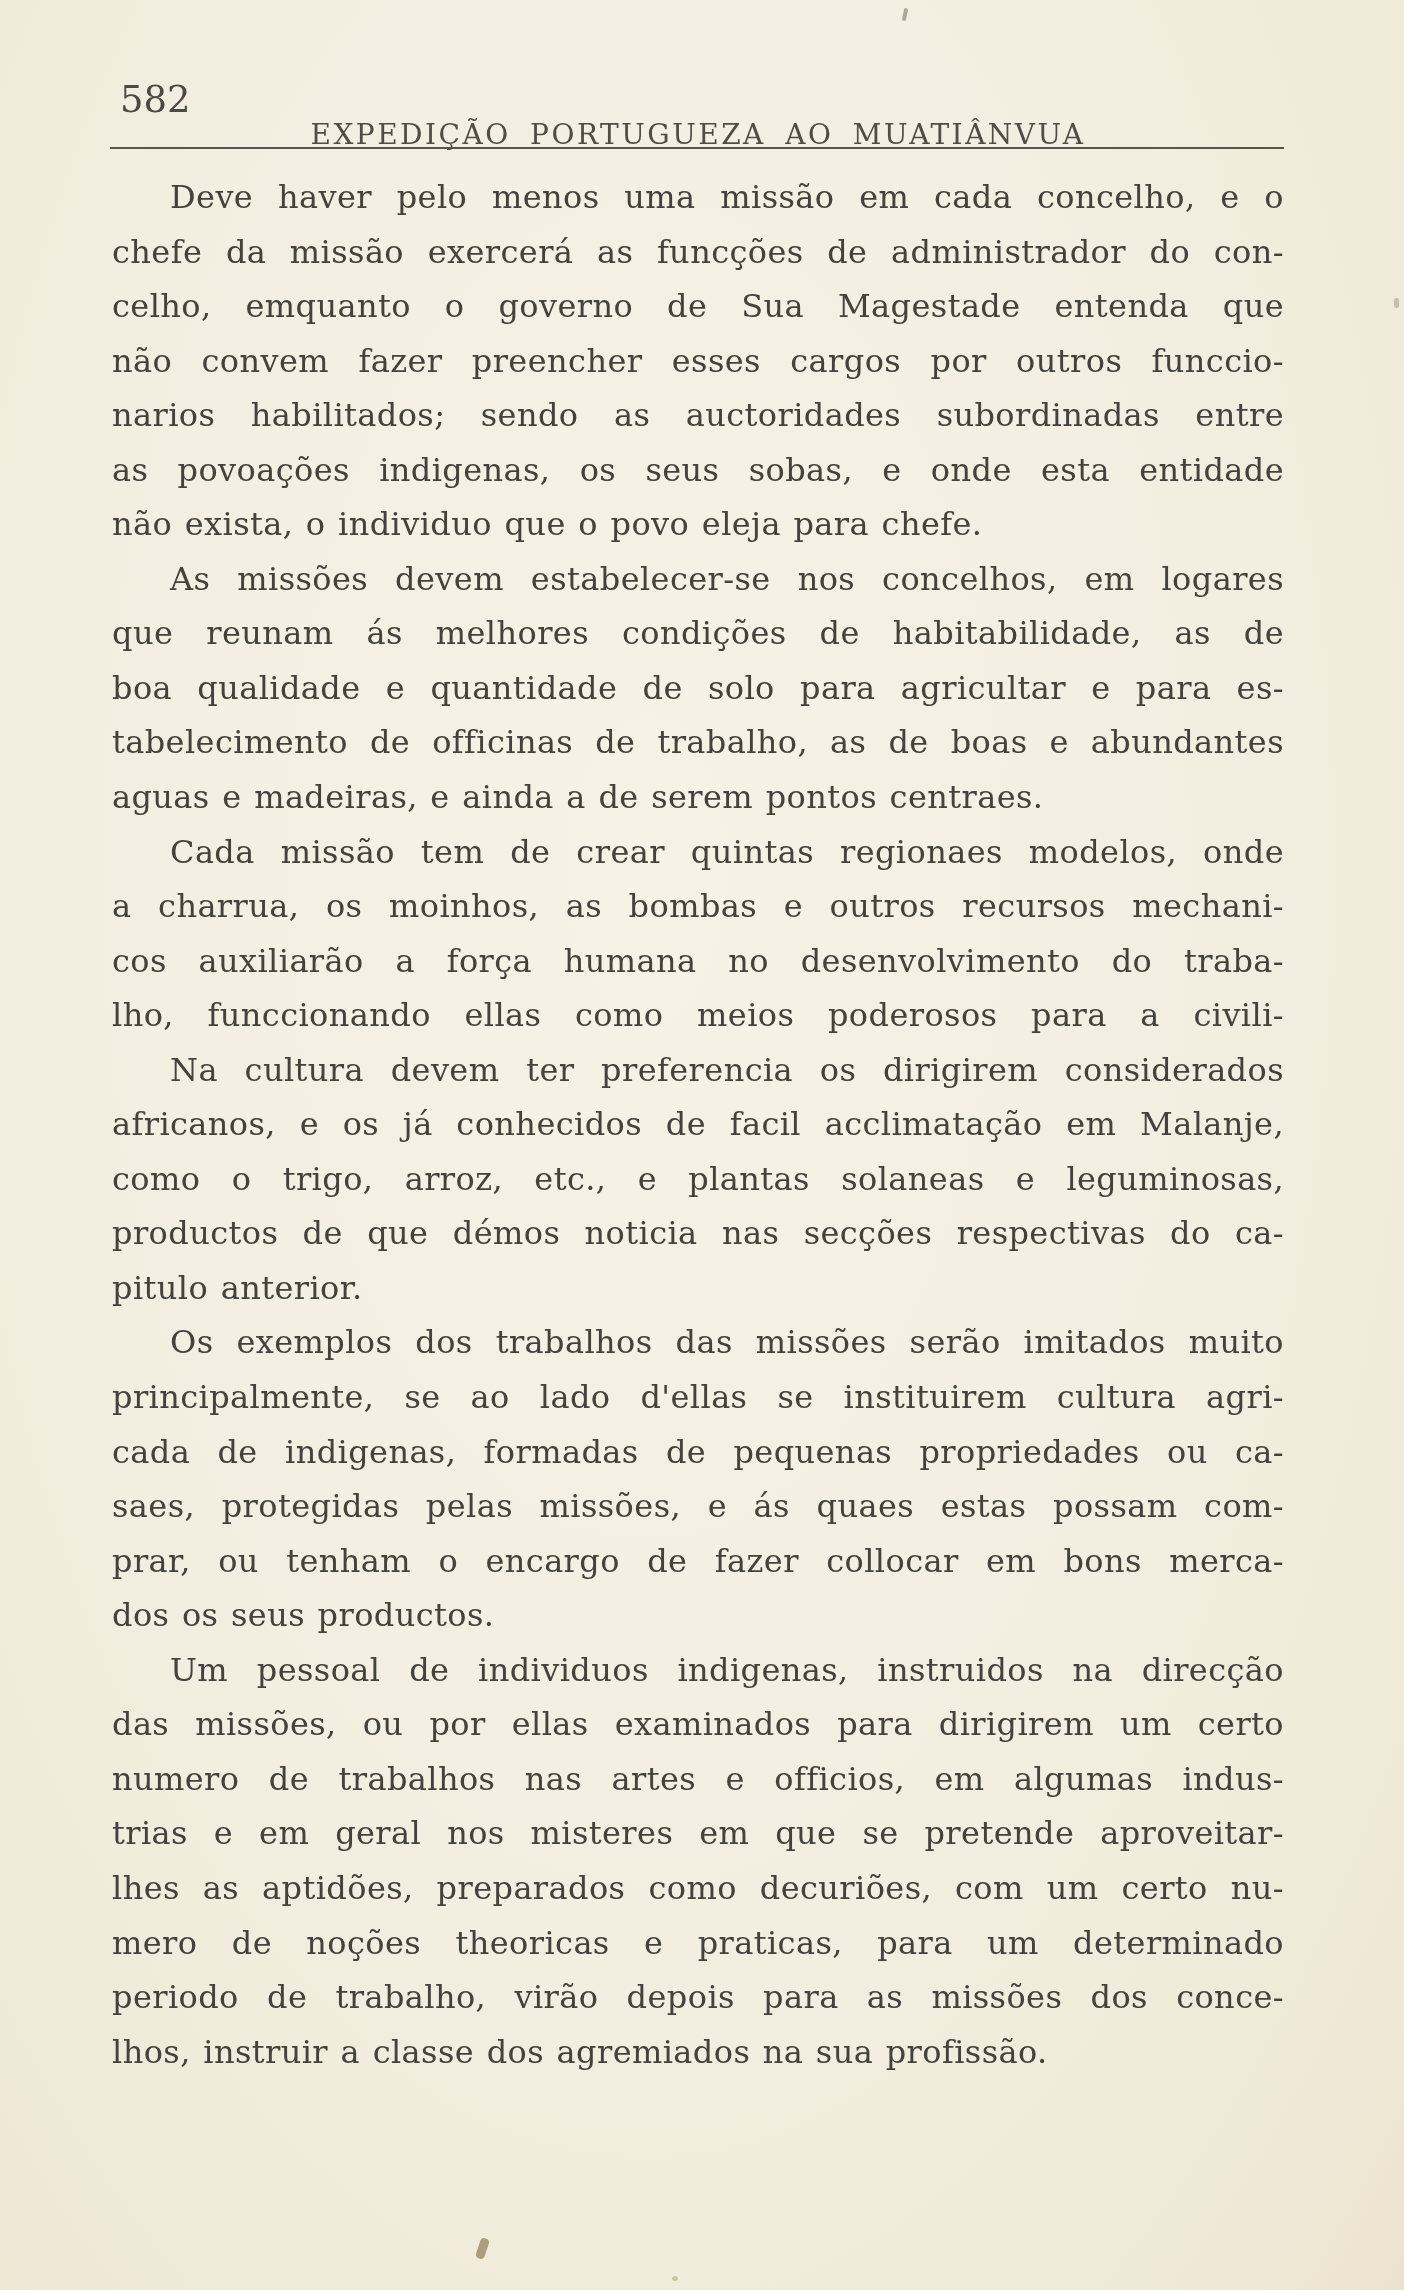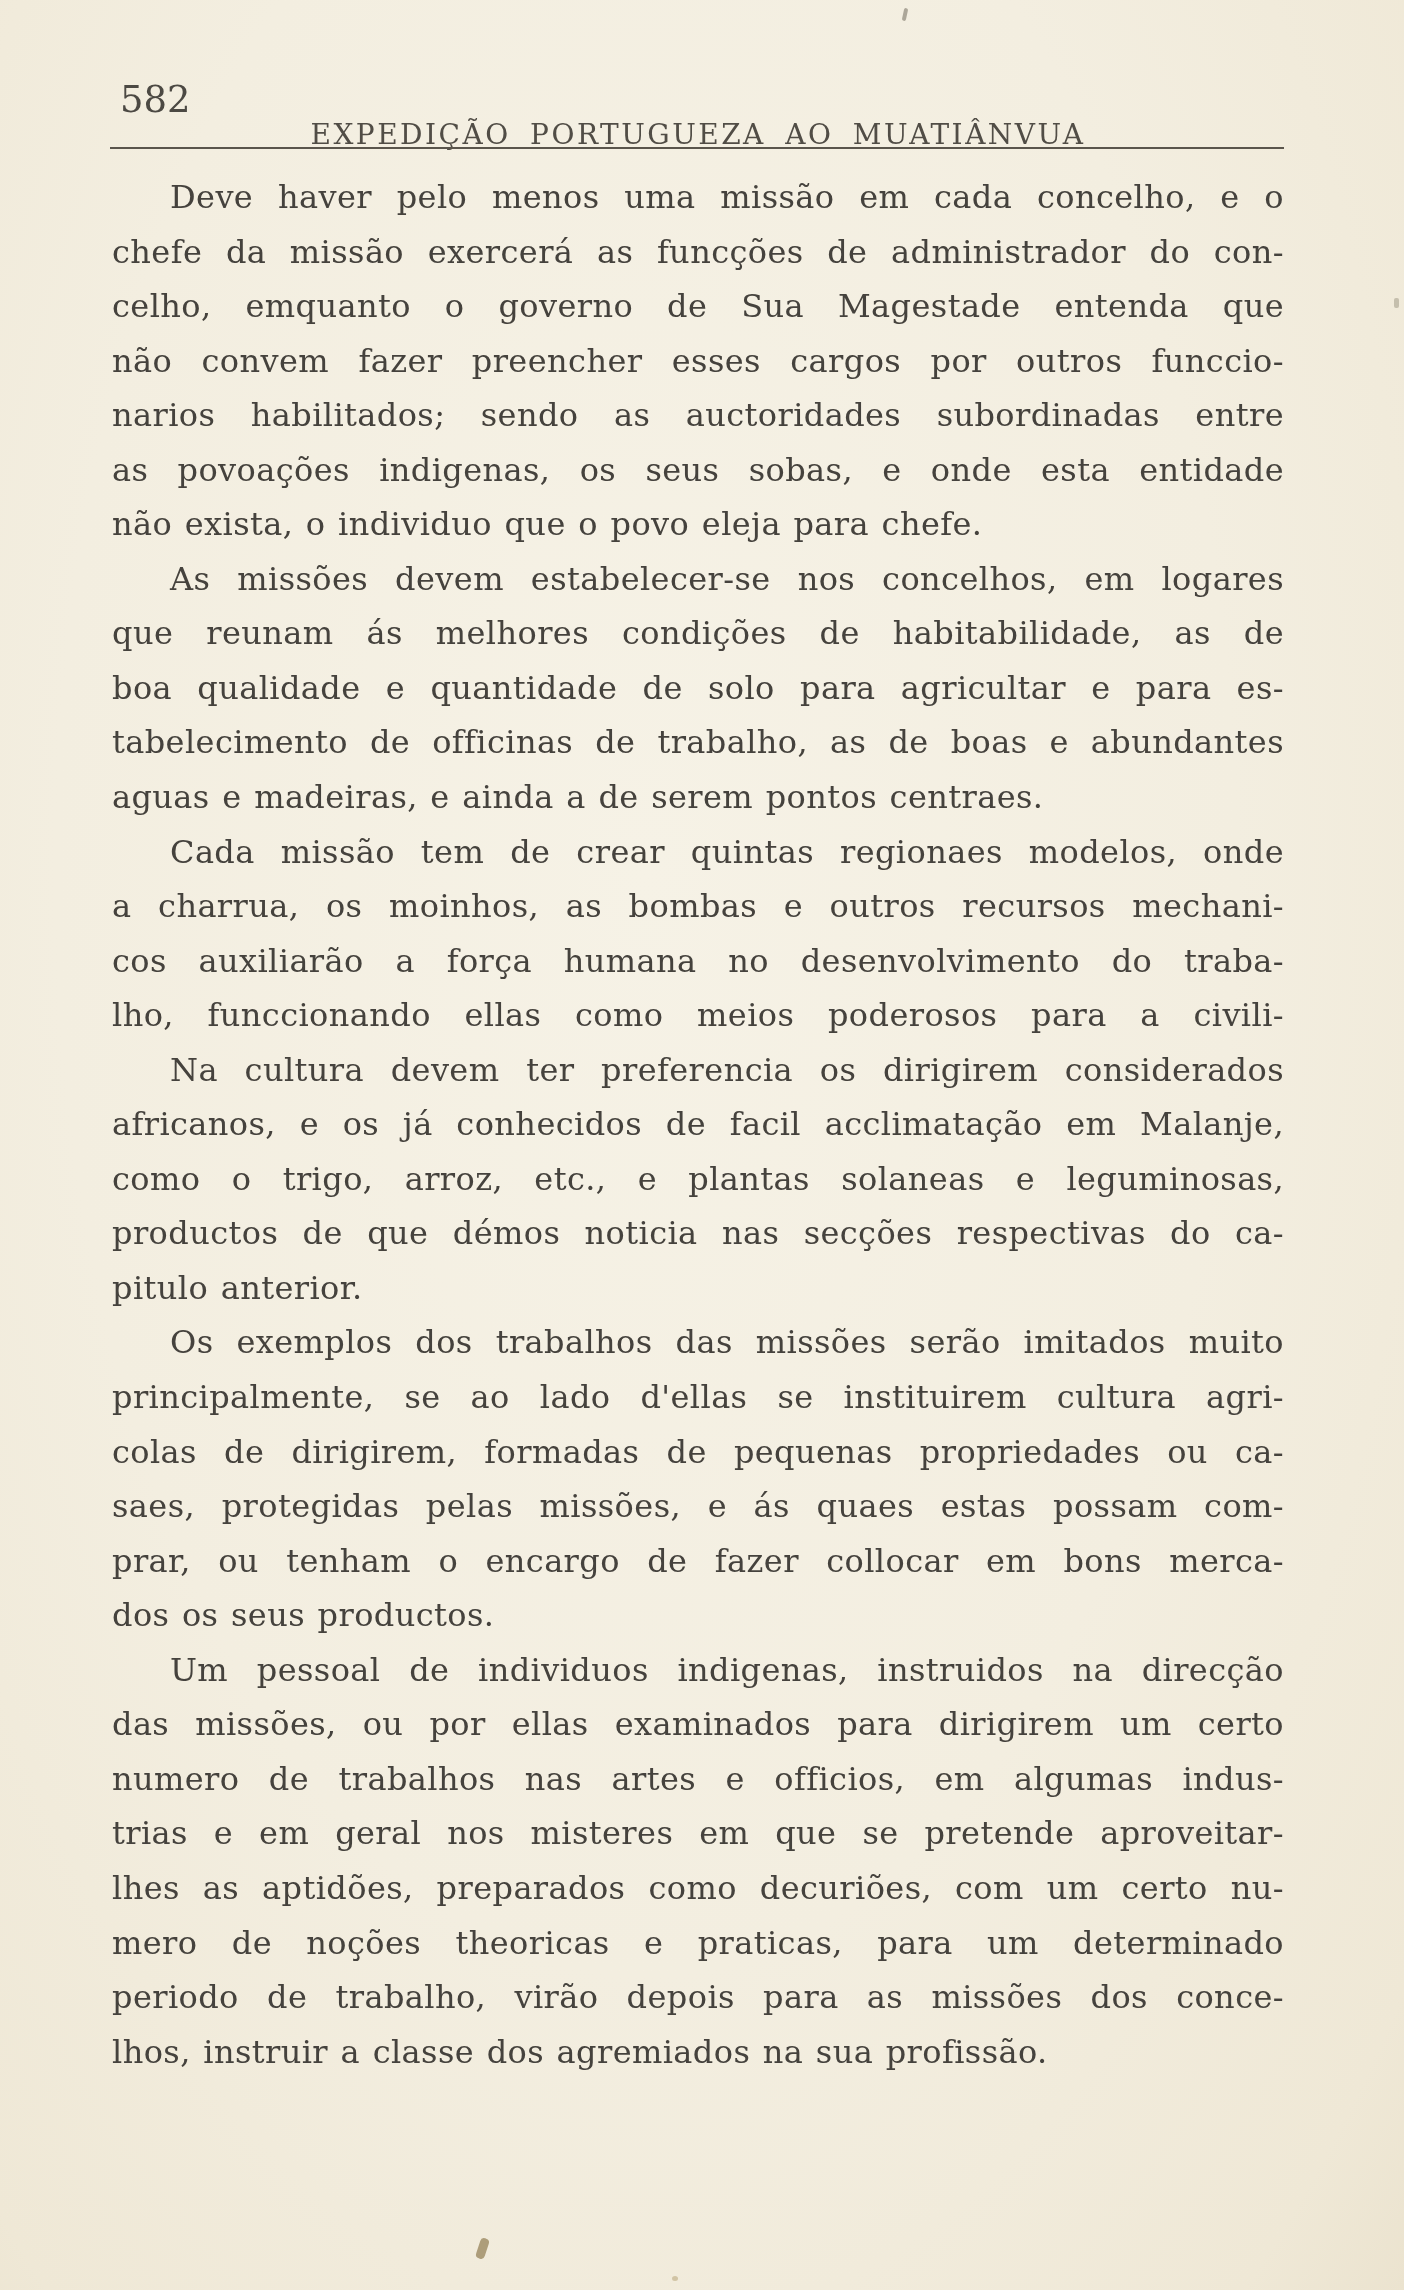--- a/index.html
+++ b/index.html
@@ -117,21 +117,21 @@
       <div class="line">a charrua, os moinhos, as bombas e outros recursos mechani-</div>
       <div class="line">cos auxiliarão a força humana no desenvolvimento do traba-</div>
       <div class="line">lho, funccionando ellas como meios poderosos para a civili-</div>
       <div class="line first">Na cultura devem ter preferencia os dirigirem considerados</div>
       <div class="line">africanos, e os já conhecidos de facil acclimatação em Malanje,</div>
       <div class="line">como o trigo, arroz, etc., e plantas solaneas e leguminosas,</div>
       <div class="line">productos de que démos noticia nas secções respectivas do ca-</div>
       <div class="line last">pitulo anterior.</div>
       <div class="line first">Os exemplos dos trabalhos das missões serão imitados muito</div>
       <div class="line">principalmente, se ao lado d'ellas se instituirem cultura agri-</div>
-      <div class="line">colas de dirigirem, formadas de pequenas propriedades ou ca-</div>
+      <div class="line">cada de indigenas, formadas de pequenas propriedades ou ca-</div>
       <div class="line">saes, protegidas pelas missões, e ás quaes estas possam com-</div>
       <div class="line">prar, ou tenham o encargo de fazer collocar em bons merca-</div>
       <div class="line last">dos os seus productos.</div>
       <div class="line first">Um pessoal de individuos indigenas, instruidos na direcção</div>
       <div class="line">das missões, ou por ellas examinados para dirigirem um certo</div>
       <div class="line">numero de trabalhos nas artes e officios, em algumas indus-</div>
       <div class="line">trias e em geral nos misteres em que se pretende aproveitar-</div>
       <div class="line">lhes as aptidões, preparados como decuriões, com um certo nu-</div>
       <div class="line">mero de noções theoricas e praticas, para um determinado</div>
       <div class="line">periodo de trabalho, virão depois para as missões dos conce-</div>

